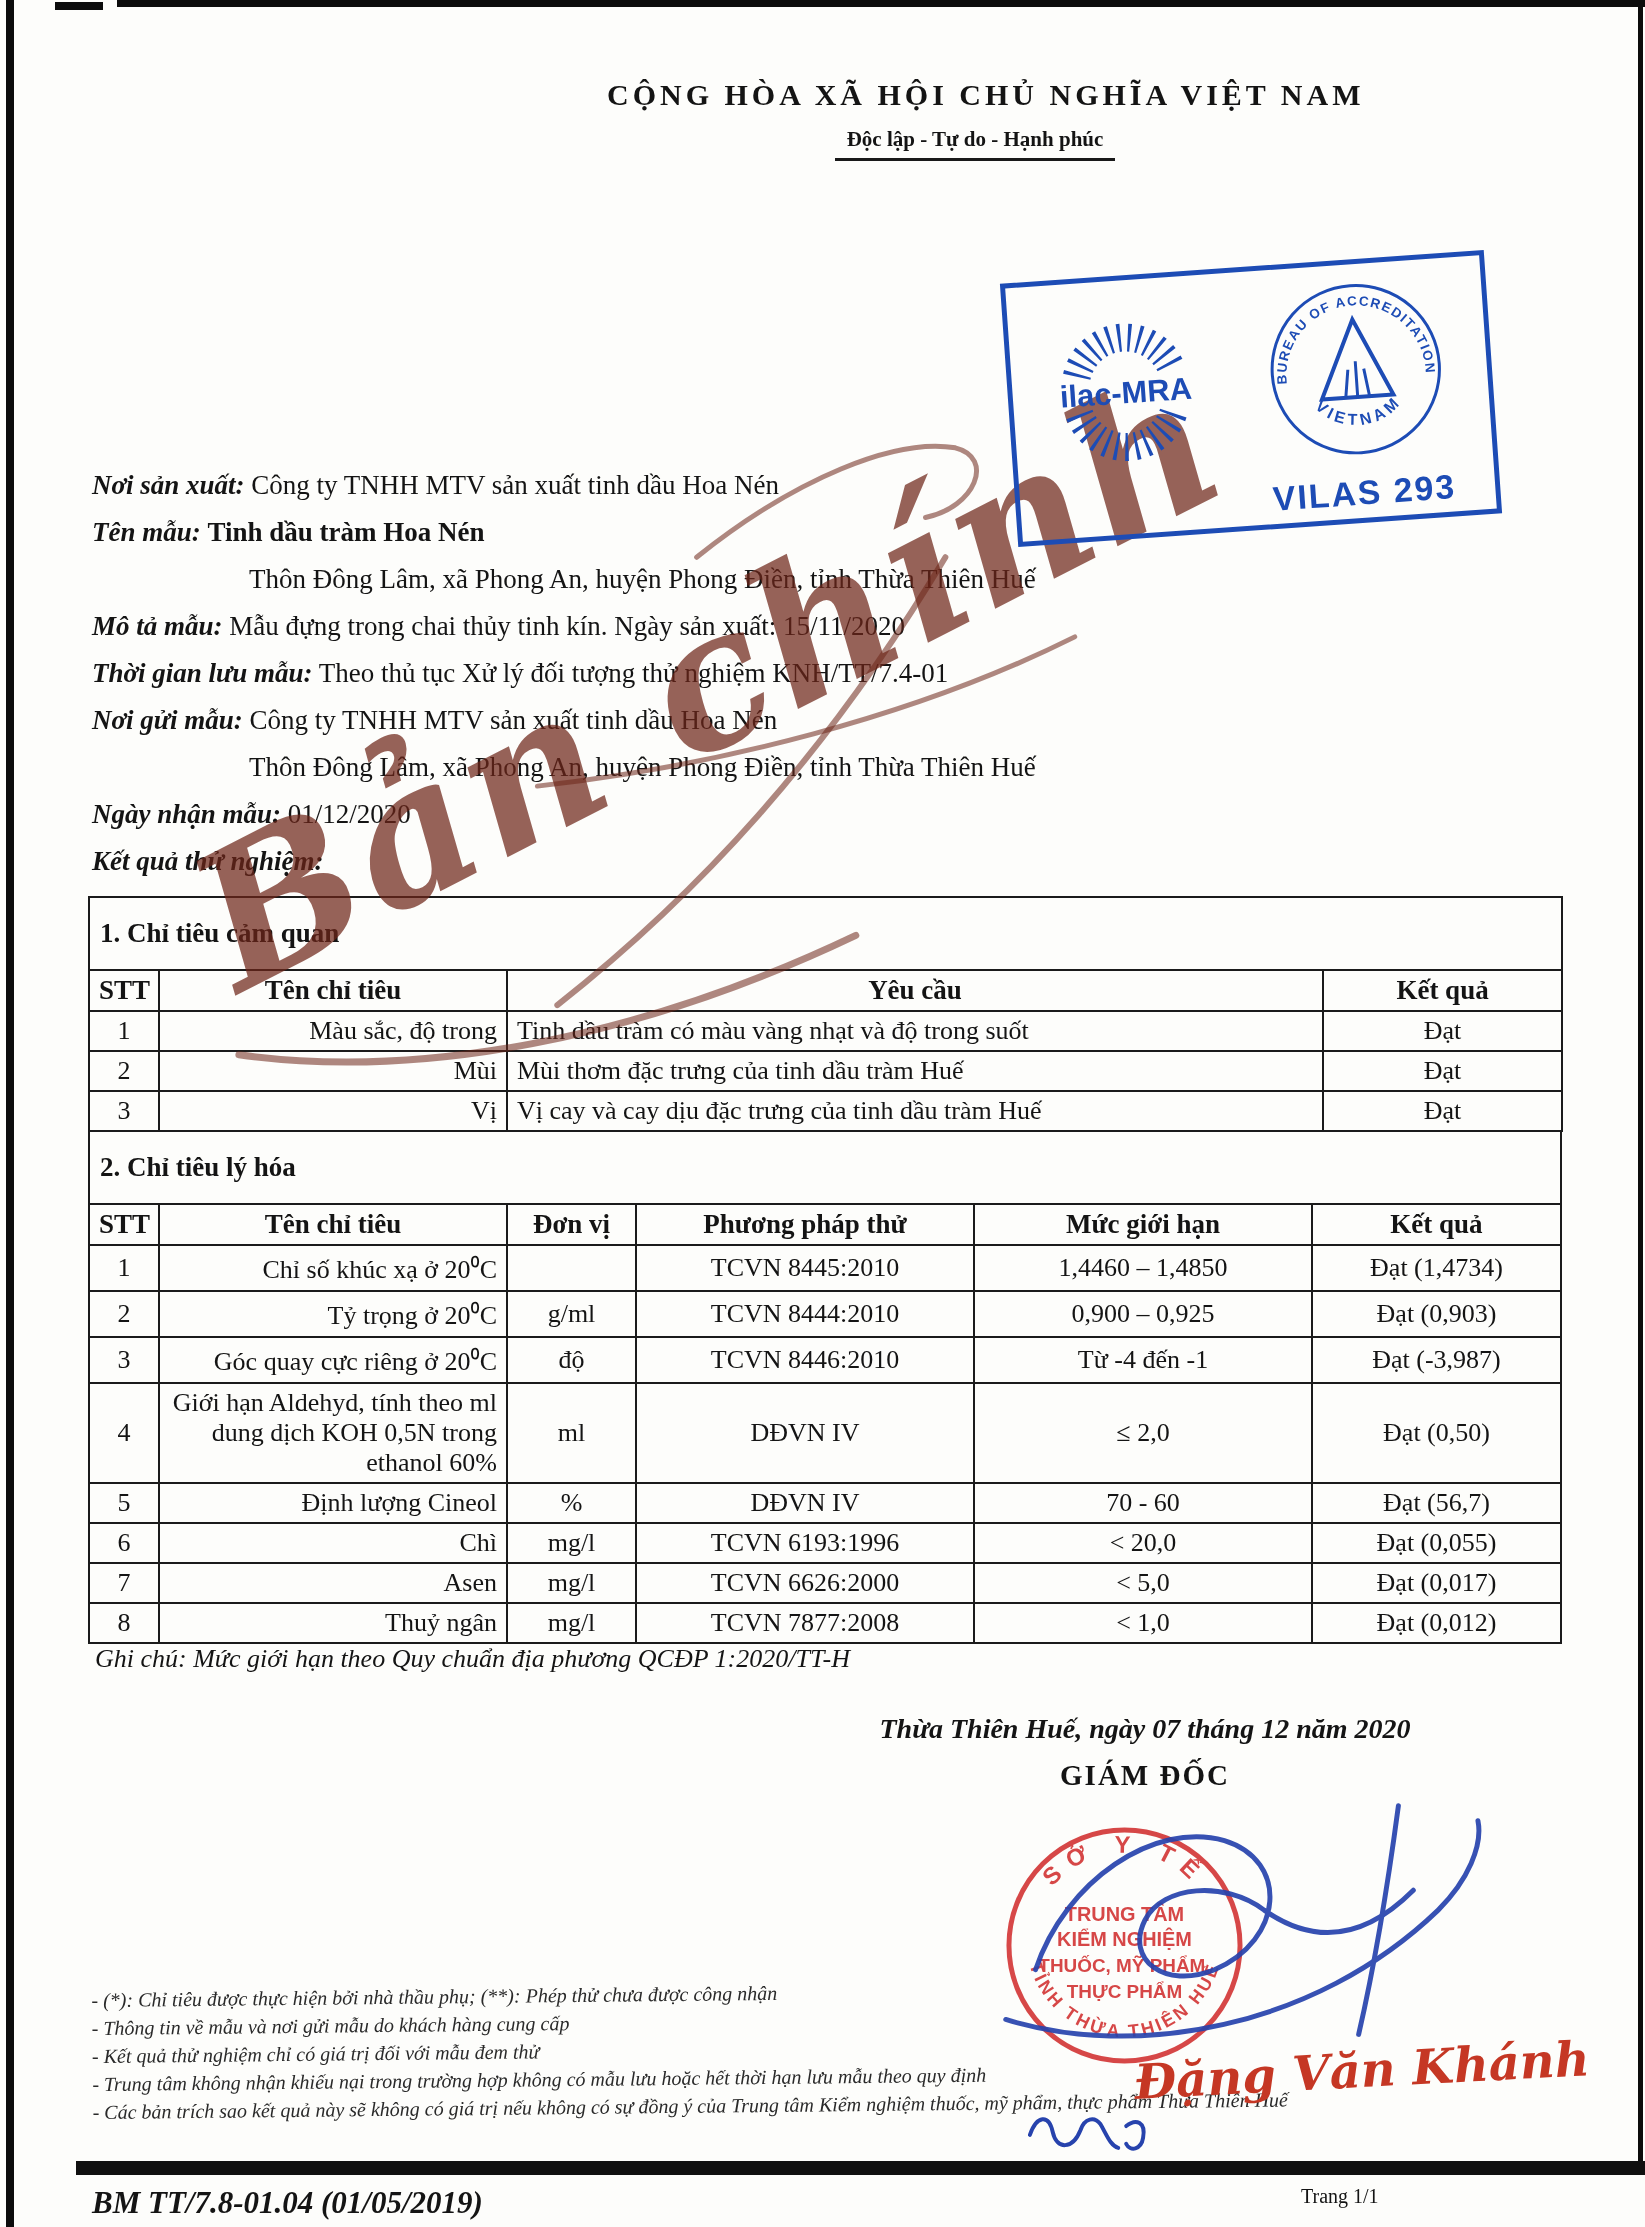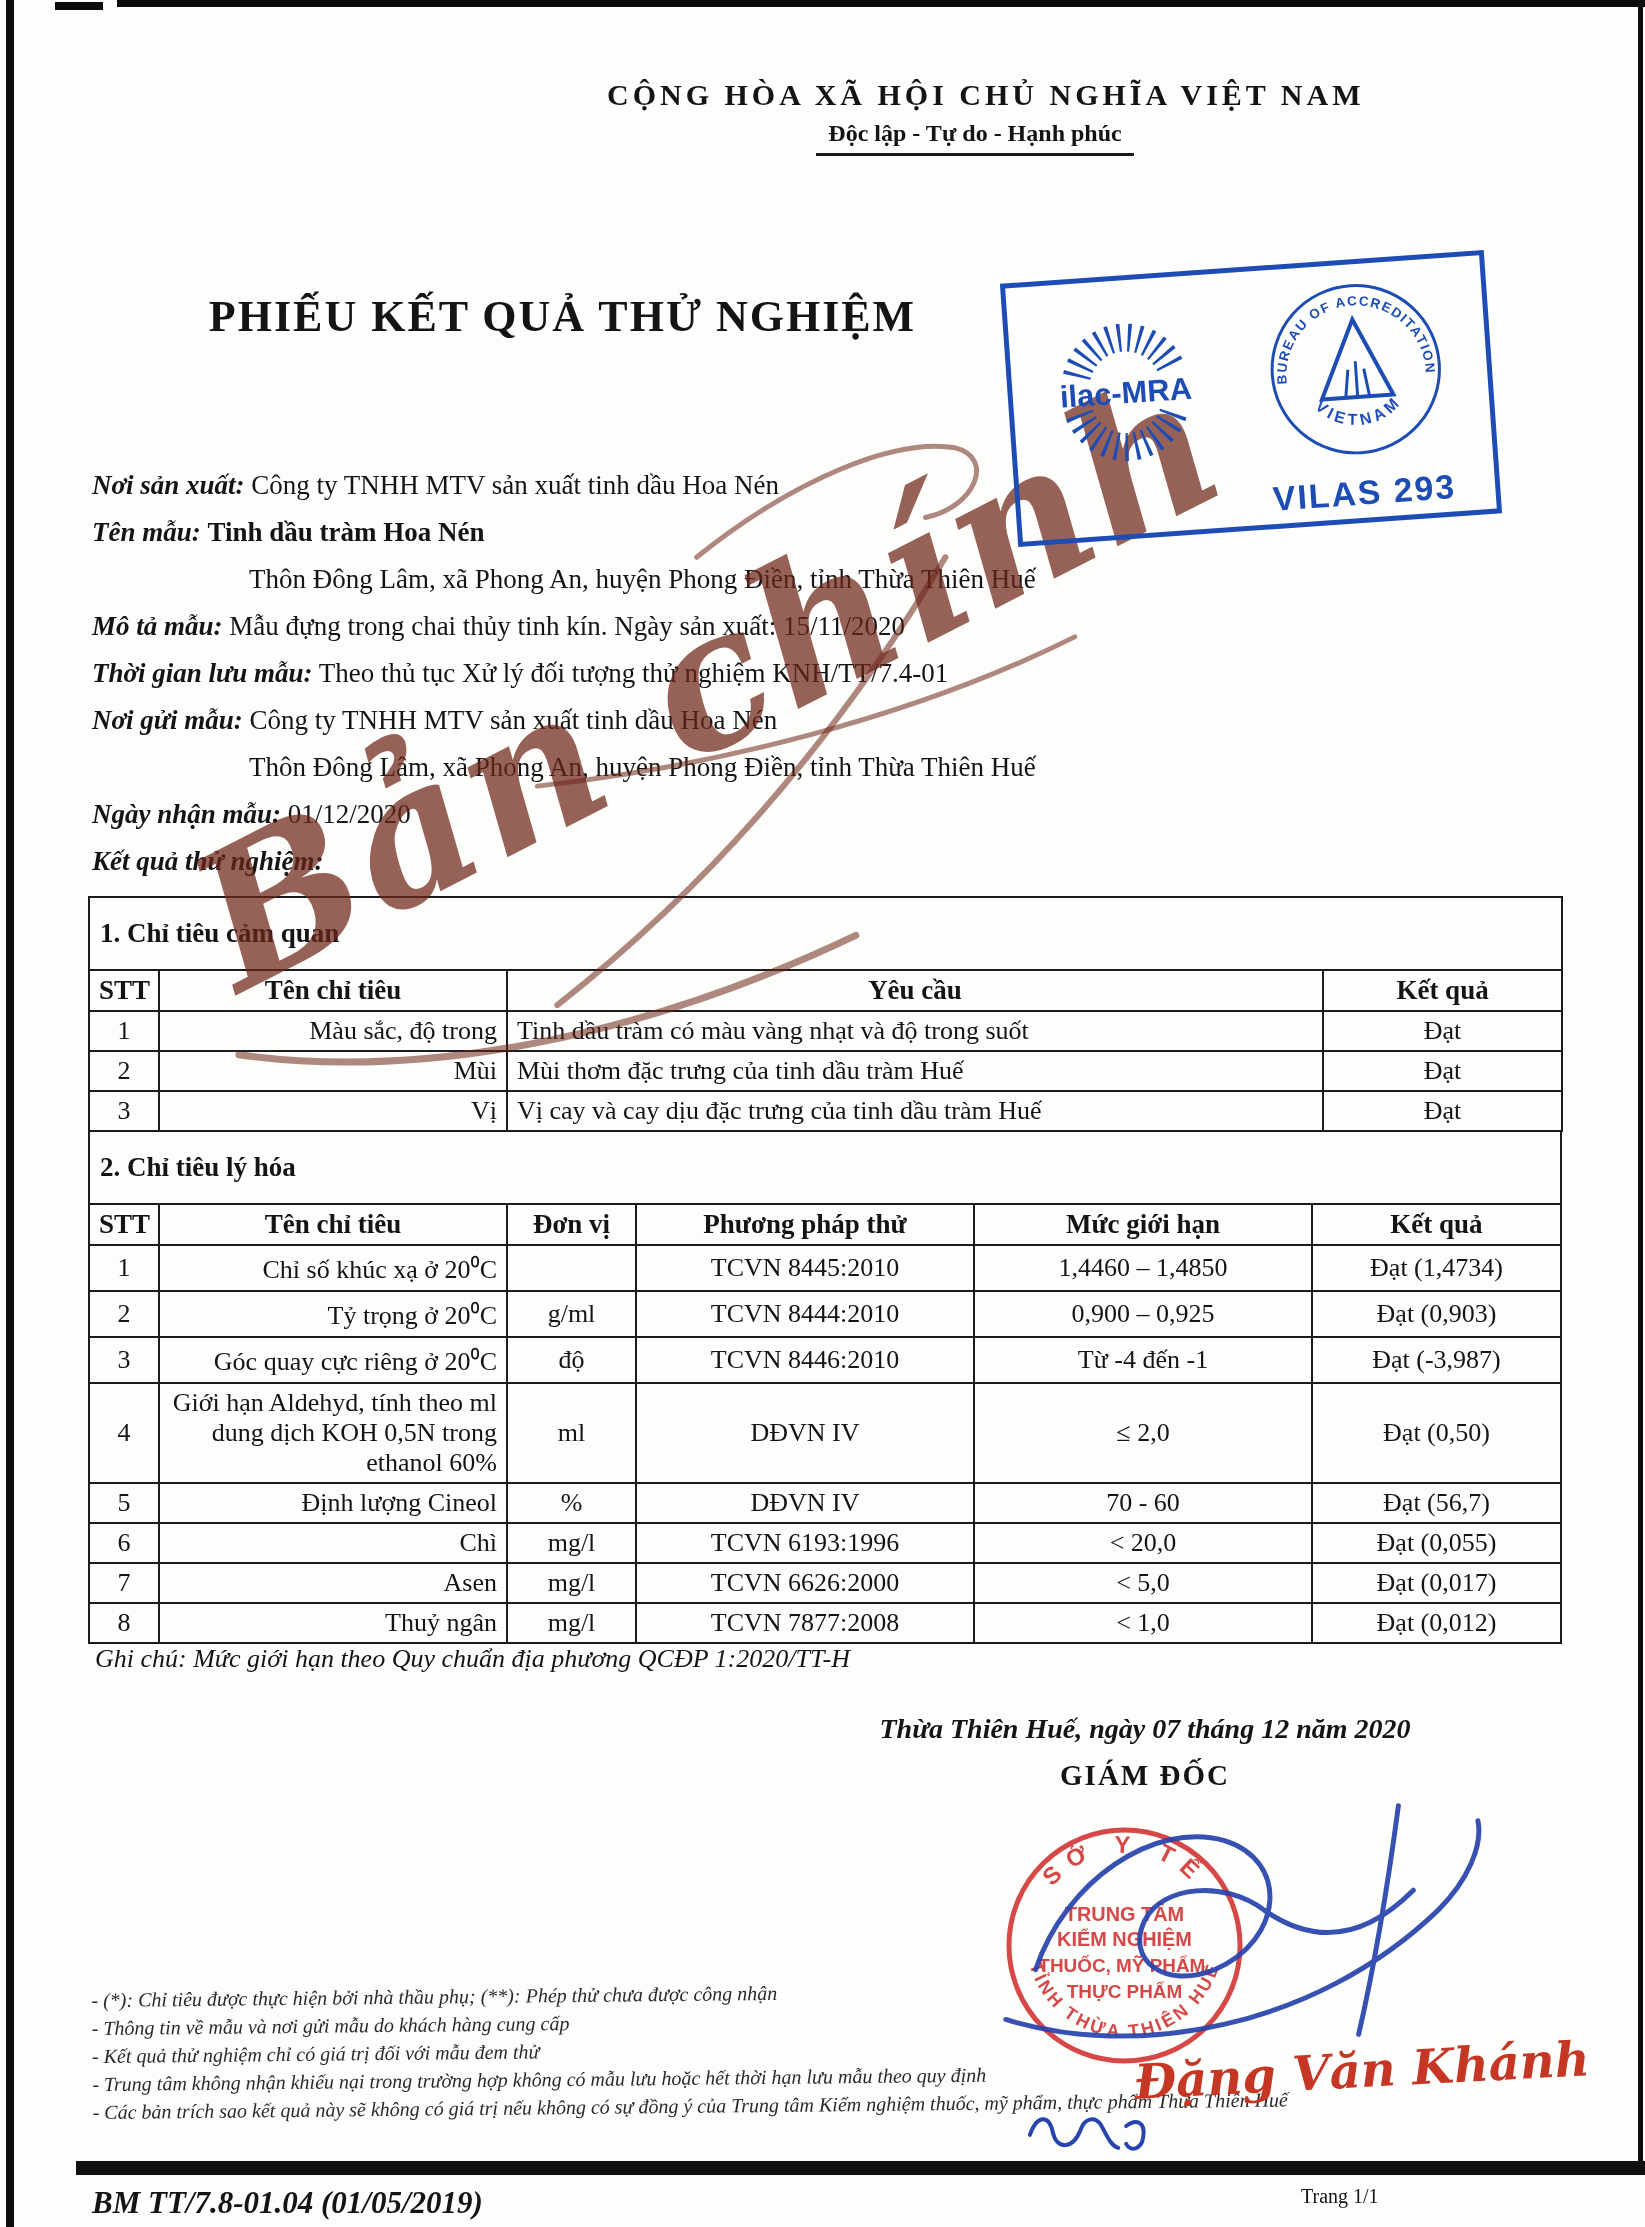--- a/index.html
+++ b/index.html
@@ -19,21 +19,21 @@
   .header-left .hl1 { font-size:24px; font-weight:bold; letter-spacing:0.5px; }
   .header-left .hl2 { font-size:25px; font-weight:bold; margin-top:5px; }
   .header-left .hl3 { font-size:25px; font-weight:bold; margin-top:4px; }
   .ub { display:inline-block; border-bottom:2px solid #191919; padding:0 4px 3px; }
   .header-left .addr { font-size:24px; font-style:italic; margin-top:14px; }
   .header-left .phone { font-size:24px; font-style:italic; margin-top:6px; }
   .header-left .docnum { font-size:27px; font-weight:bold; margin-top:10px; text-align:left; padding-left:62px; }
 
   .header-right { left:607px; top:78px; width:736px; text-align:center; white-space:nowrap; }
   .header-right .nl1 { font-size:30px; font-weight:bold; letter-spacing:4px; }
-  .header-right .nl2 { font-size:24px; font-weight:bold; margin-top:8px; }
+  .header-right .nl2 { font-size:21px; font-weight:bold; margin-top:15px; }
   .header-right .nl2 .ub { border-bottom-width:3px; padding:0 12px 6px; }
 
   .doc-title { left:90px; top:291px; width:945px; text-align:center;
     font-size:44px; font-weight:bold; letter-spacing:2px; white-space:nowrap; z-index:2; }
 
   
   .accred { left:1007px; top:265px; width:488px; height:267px; transform:rotate(-4deg); z-index:6; }
 
   
   .fields { left:92px; top:462px; width:1473px; z-index:1; }
@@ -93,21 +93,20 @@
   <div class="edge" style="left:117px; top:0; width:1528px; height:7px;"></div>
   <div class="edge" style="left:6px; top:0; width:8px; height:2228px;"></div>
   <div class="edge" style="left:1638px; top:0; width:5px; height:2174px;"></div>
 
 
   <div class="abs header-right">
     <div class="nl1">CỘNG HÒA XÃ HỘI CHỦ NGHĨA VIỆT NAM</div>
     <div class="nl2"><span class="ub">Độc lập - Tự do - Hạnh phúc</span></div>
   </div>
 
-  <div class="abs doc-title">PHIẾU KẾT QUẢ THỬ NGHIỆM</div>
 
   <div class="abs accred">
     <svg width="488" height="267" viewBox="0 0 490 268">
       <rect x="4" y="4" width="482" height="260" fill="none" stroke="#1d4cb5" stroke-width="5"></rect>
       <path d="M 72,100 A 50,50 0 0 1 168,100" fill="none" stroke="#1d4cb5" stroke-width="28" stroke-dasharray="3,7"></path>
       <path d="M 72,138 A 50,50 0 0 0 168,138" fill="none" stroke="#1d4cb5" stroke-width="28" stroke-dasharray="3,7"></path>
       <text x="120" y="130" font-size="31" font-weight="bold" fill="#1d4cb5" text-anchor="middle" font-family="Liberation Sans, sans-serif">ilac-MRA</text>
       <circle cx="352" cy="112" r="84" fill="none" stroke="#1d4cb5" stroke-width="3"></circle>
       <defs>
         <path id="arcTop" d="M 282,118 A 70,70 0 0 1 422,118"></path>

